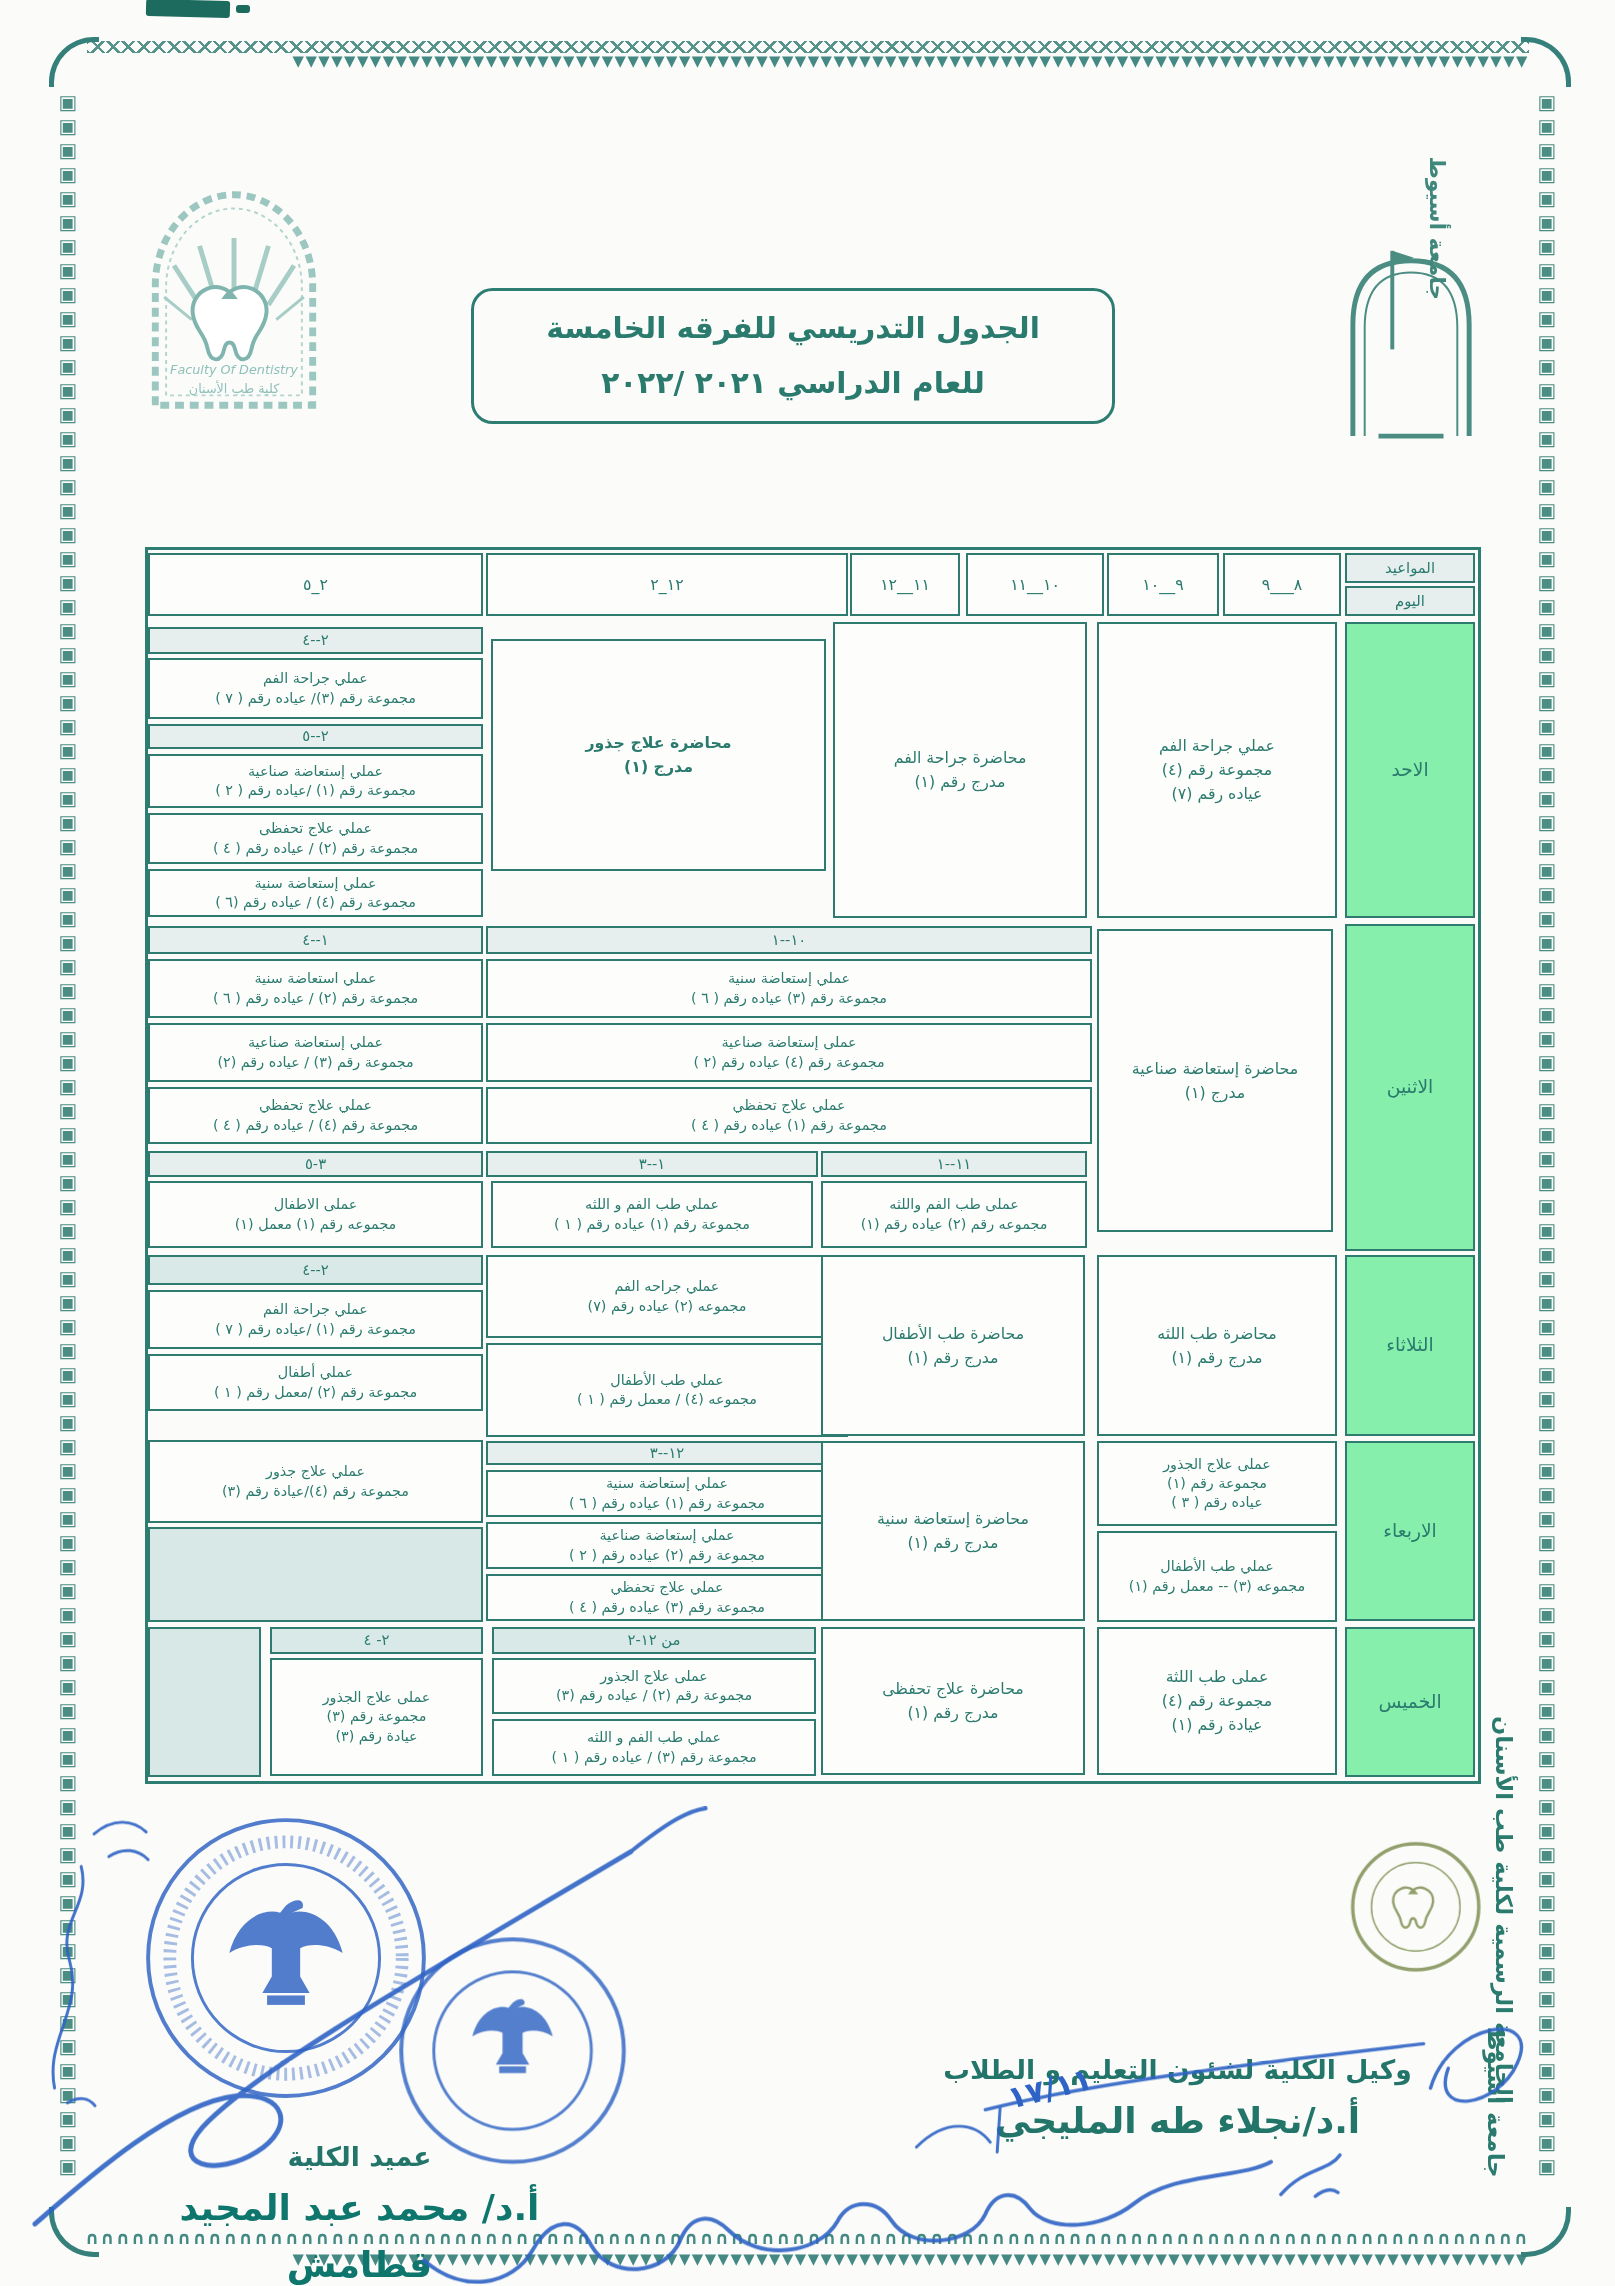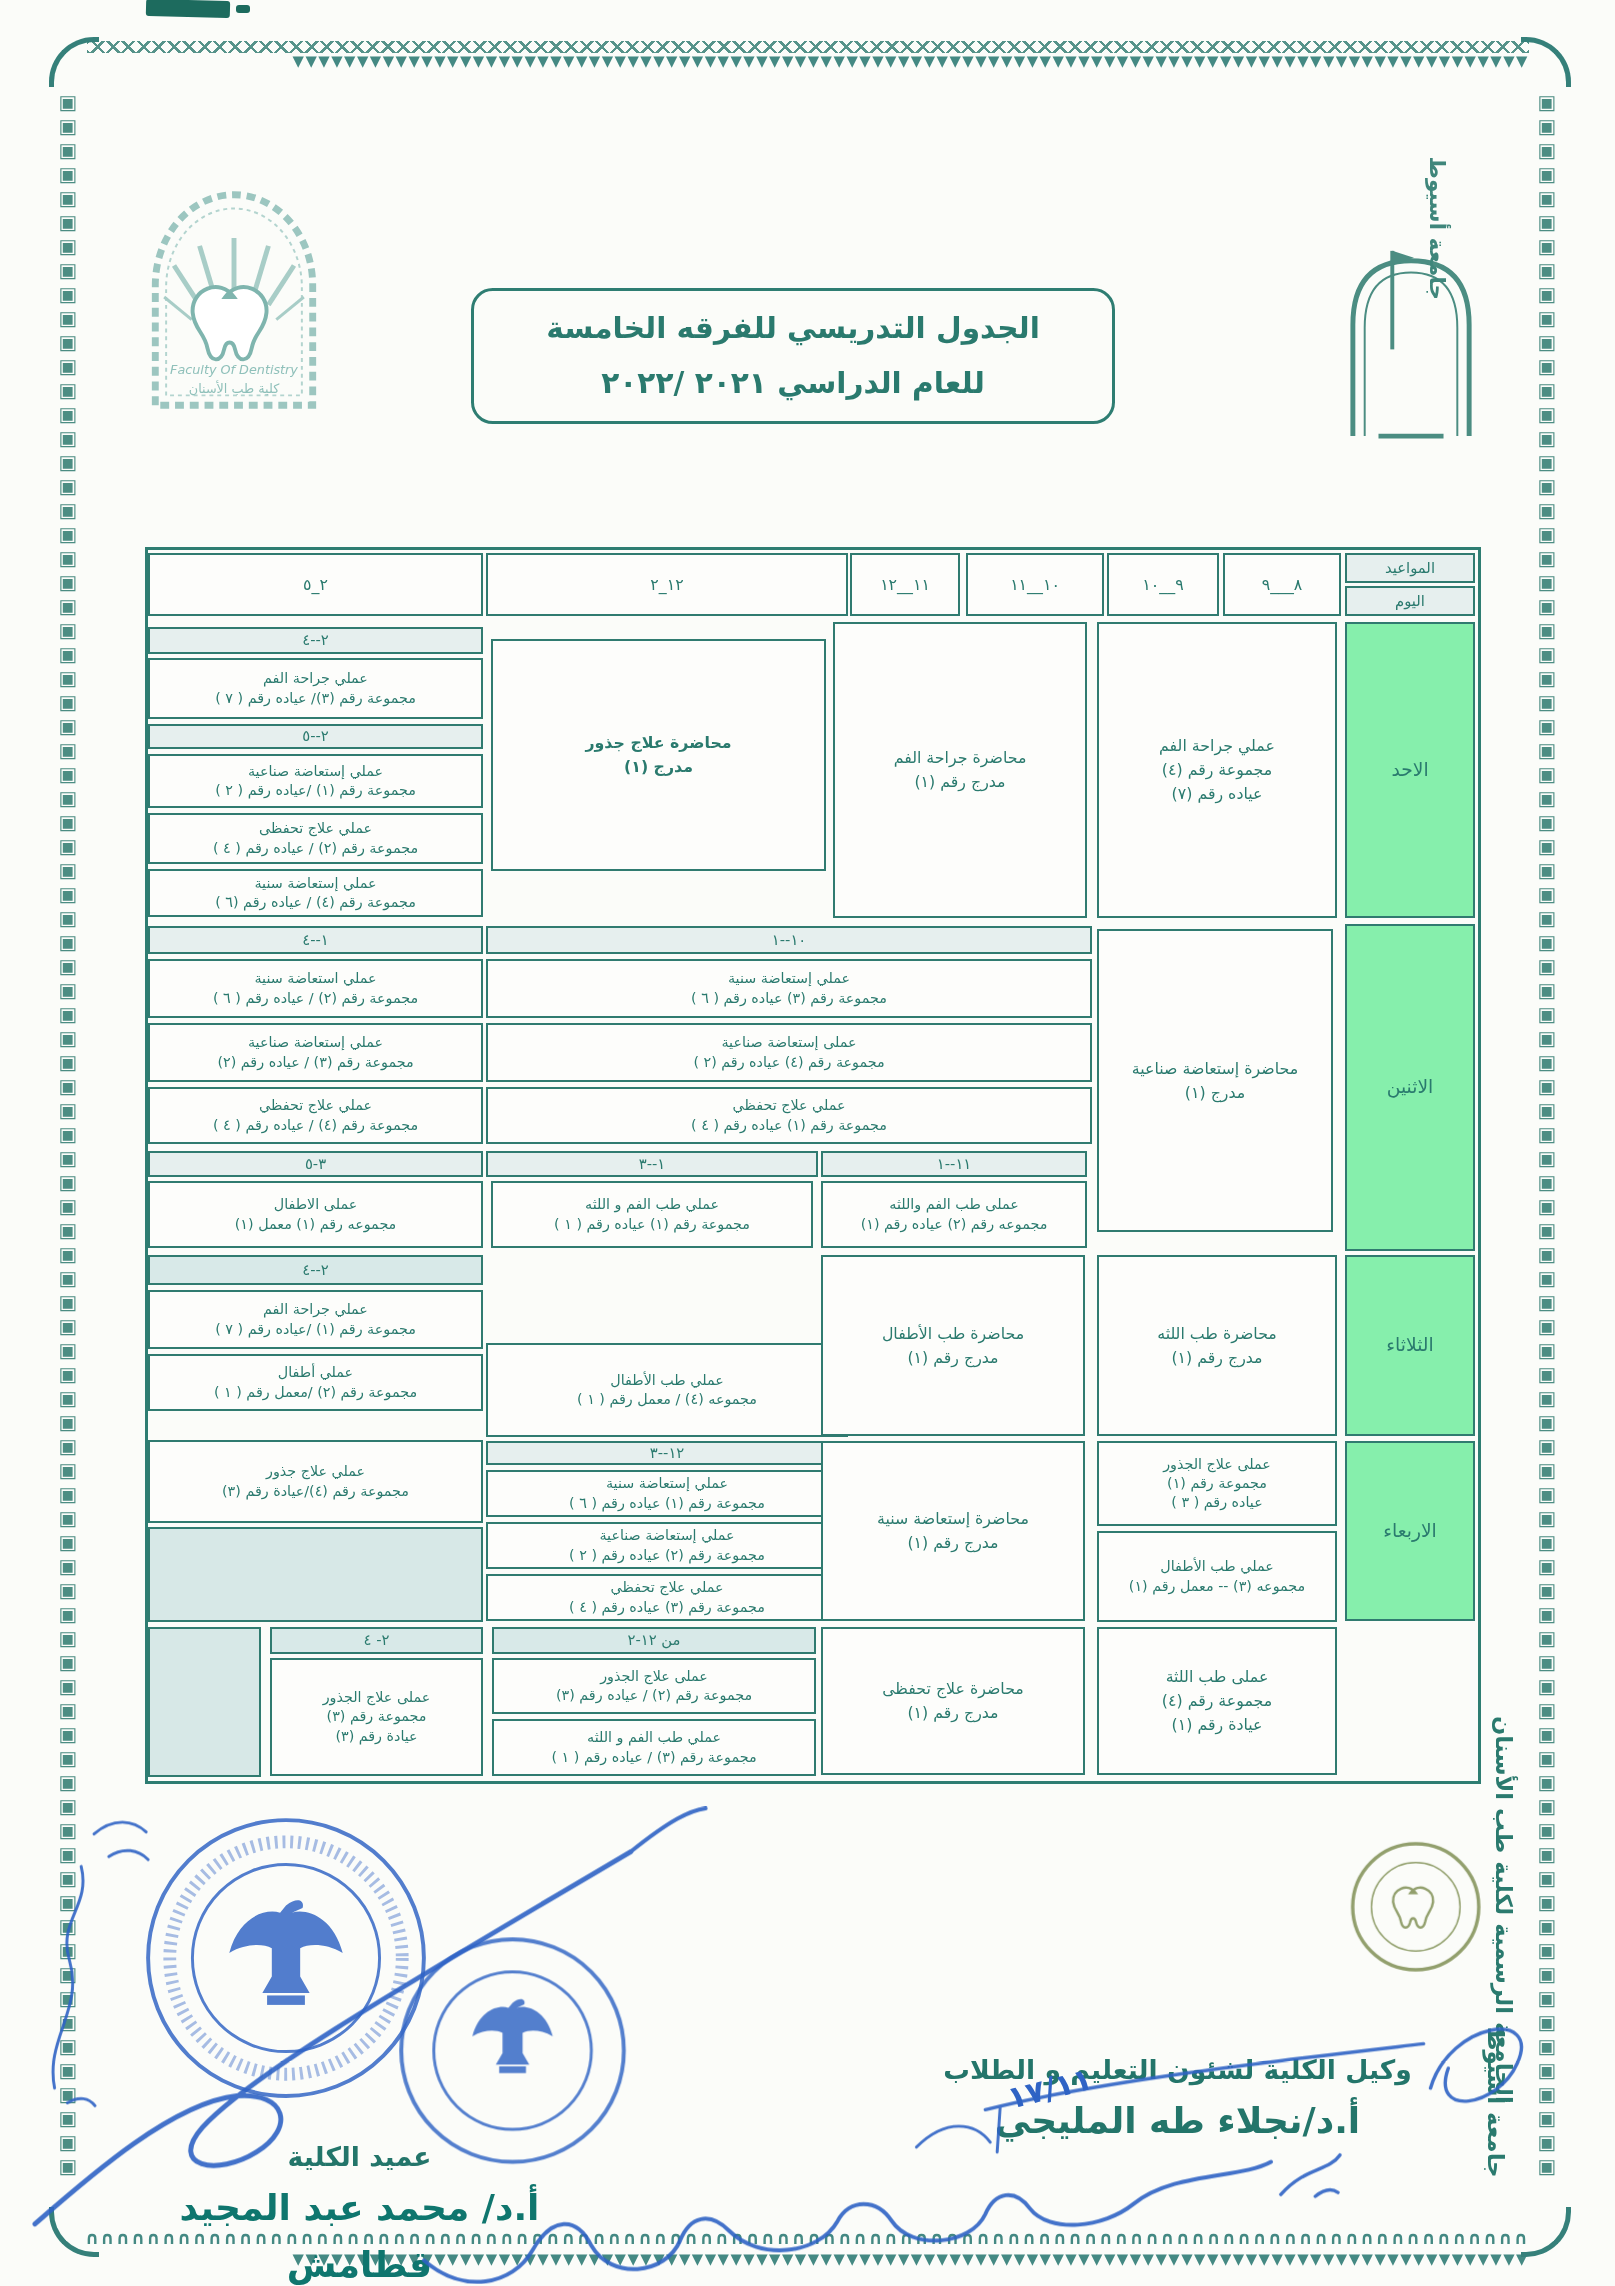--- a/index.html
+++ b/index.html
@@ -173,20 +173,22 @@
 مجموعة رقم (١)  عياده رقم ( ١ )</div>
   <div class="c small" style="left:673px;top:631px;width:266px;height:67px;">عملى طب الفم واللثه
 مجموعه رقم (٢)  عياده رقم (١)</div>
 
   <div class="day" style="left:1197px;top:705px;width:130px;height:181px;">الثلاثاء</div>
   <div class="h h2" style="left:0;top:705px;width:335px;height:29.6px;">٢--٤</div>
   <div class="c small" style="left:0;top:740px;width:335px;height:59px;">عملي جراحة الفم
 مجموعة رقم (١) /عياده رقم ( ٧ )</div>
   <div class="c small" style="left:0;top:804px;width:335px;height:57px;">عملي أطفال
 مجموعة رقم (٢) /معمل رقم ( ١ )</div>
+  <div class="c small" style="left:338px;top:705px;width:362px;height:83px;">عملي جراحه الفم
+مجموعه (٢) عياده رقم (٧)</div>
   <div class="c small" style="left:338px;top:793px;width:362px;height:94px;">عملي طب الأطفال
 مجموعه (٤) / معمل رقم ( ١ )</div>
   <div class="c" style="left:673px;top:705px;width:264px;height:181px;">محاضرة طب الأطفال
 مدرج رقم (١)</div>
   <div class="c" style="left:949px;top:705px;width:240px;height:181px;">محاضرة  طب اللثه
 مدرج رقم (١)</div>
 
   <div class="day" style="left:1197px;top:891px;width:130px;height:180px;">الاربعاء</div>
   <div class="c small" style="left:0;top:890px;width:335px;height:83px;">عملي علاج جذور
 مجموعة رقم (٤)/عيادة رقم (٣)</div>
@@ -199,20 +201,21 @@
   <div class="c small" style="left:338px;top:1024px;width:362px;height:47px;">عملي علاج تحفظي
 مجموعة رقم (٣) عياده رقم ( ٤ )</div>
   <div class="c" style="left:673px;top:891px;width:264px;height:180px;">محاضرة إستعاضة سنية
 مدرج رقم (١)</div>
   <div class="c small" style="left:949px;top:891px;width:240px;height:85px;">عملى علاج الجذور
 مجموعة رقم (١)
 عياده رقم ( ٣ )</div>
   <div class="c small" style="left:949px;top:981px;width:240px;height:91px;">عملي طب الأطفال
 مجموعه (٣) -- معمل رقم (١)</div>
 
+  <div class="day" style="left:1197px;top:1077px;width:130px;height:150px;">الخميس</div>
   <div class="empty" style="left:0;top:1077px;width:113px;height:150px;"></div>
   <div class="h h2" style="left:122px;top:1077px;width:213px;height:26.6px;">٢- ٤</div>
   <div class="c small" style="left:122px;top:1108px;width:213px;height:118px;">عملى علاج الجذور
 مجموعة رقم (٣)
 عيادة رقم (٣)</div>
   <div class="h h2" style="left:344px;top:1077px;width:324px;height:26.6px;">من ١٢-٢</div>
   <div class="c small" style="left:344px;top:1108px;width:324px;height:56px;">عملى علاج الجذور
 مجموعة رقم (٢) / عياده رقم (٣)</div>
   <div class="c small" style="left:344px;top:1169px;width:324px;height:57px;">عملي طب الفم و اللثه
 مجموعة رقم (٣) / عياده رقم ( ١ )</div>

